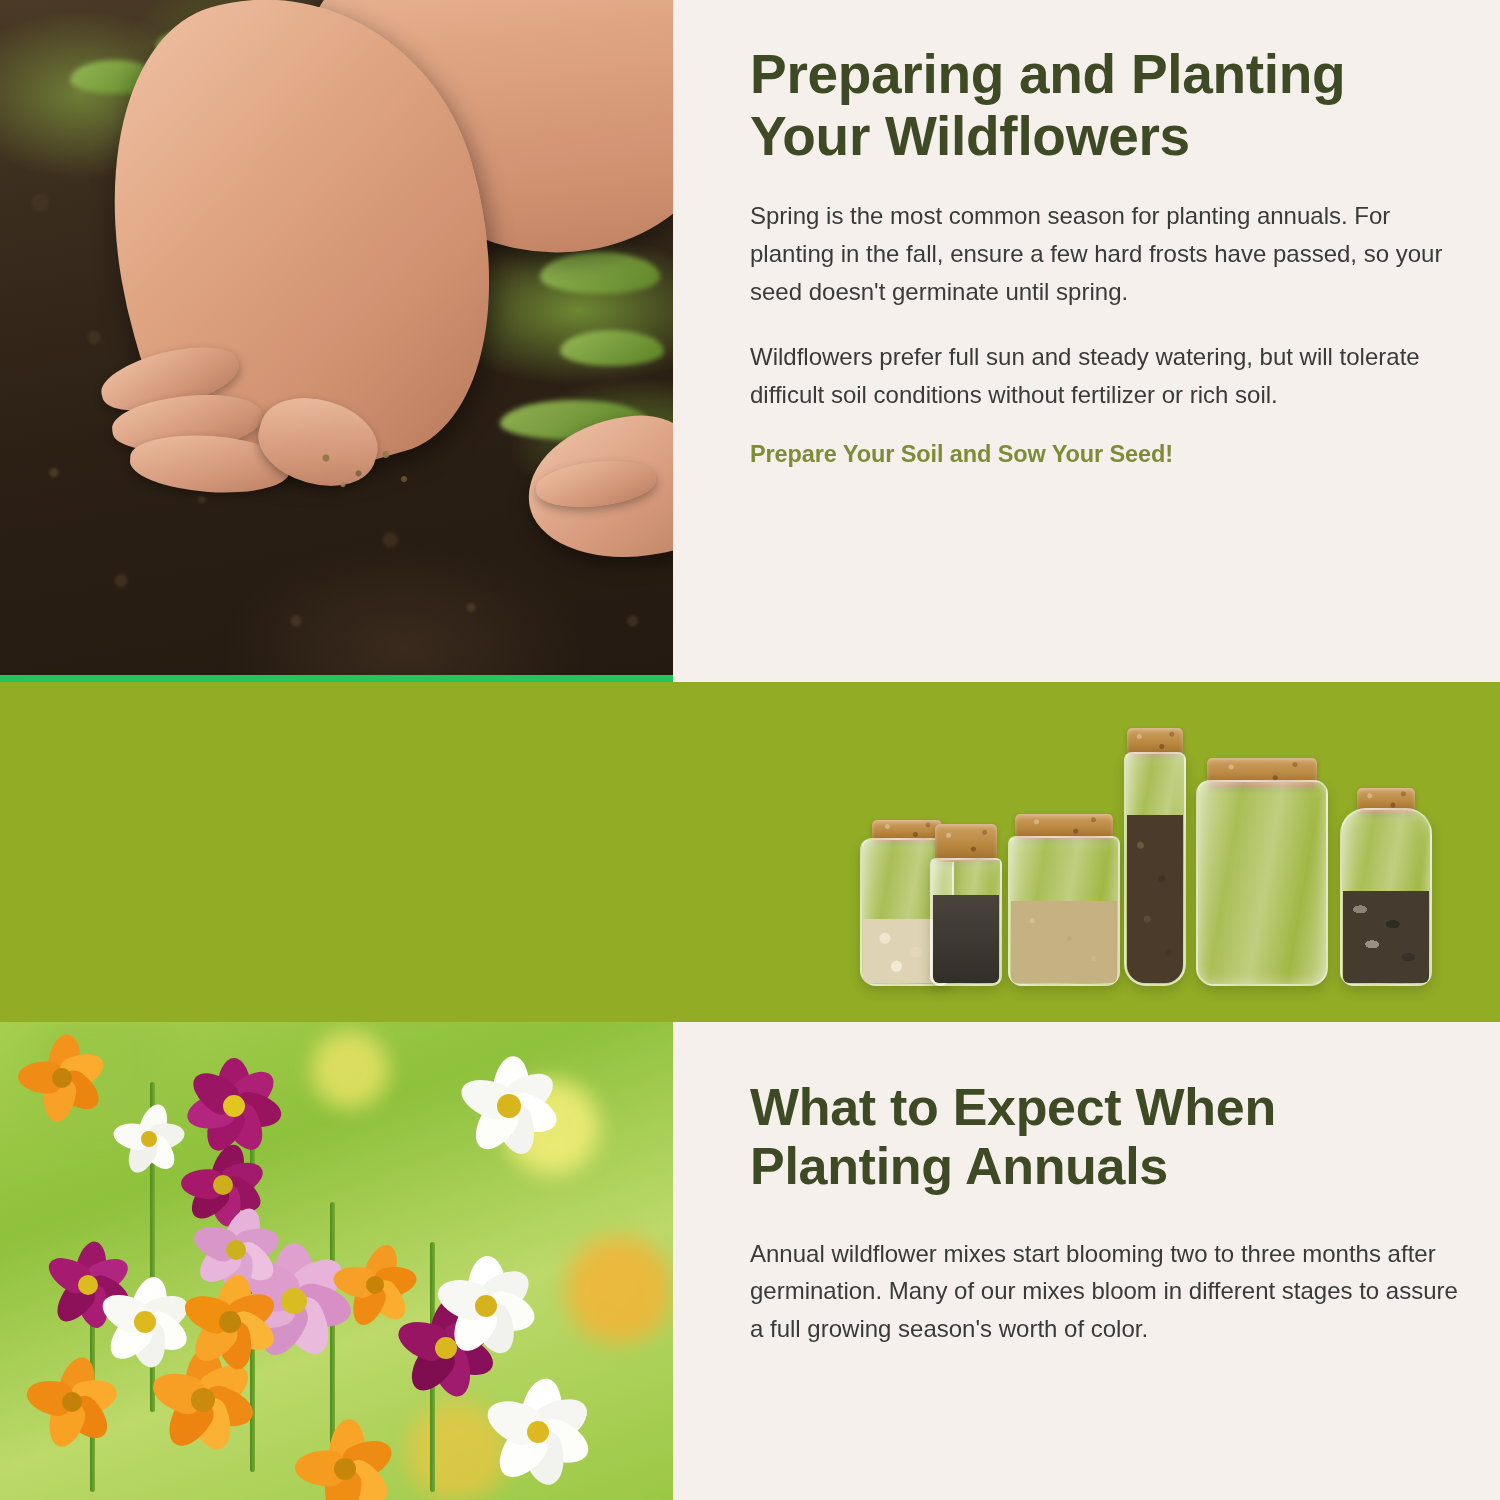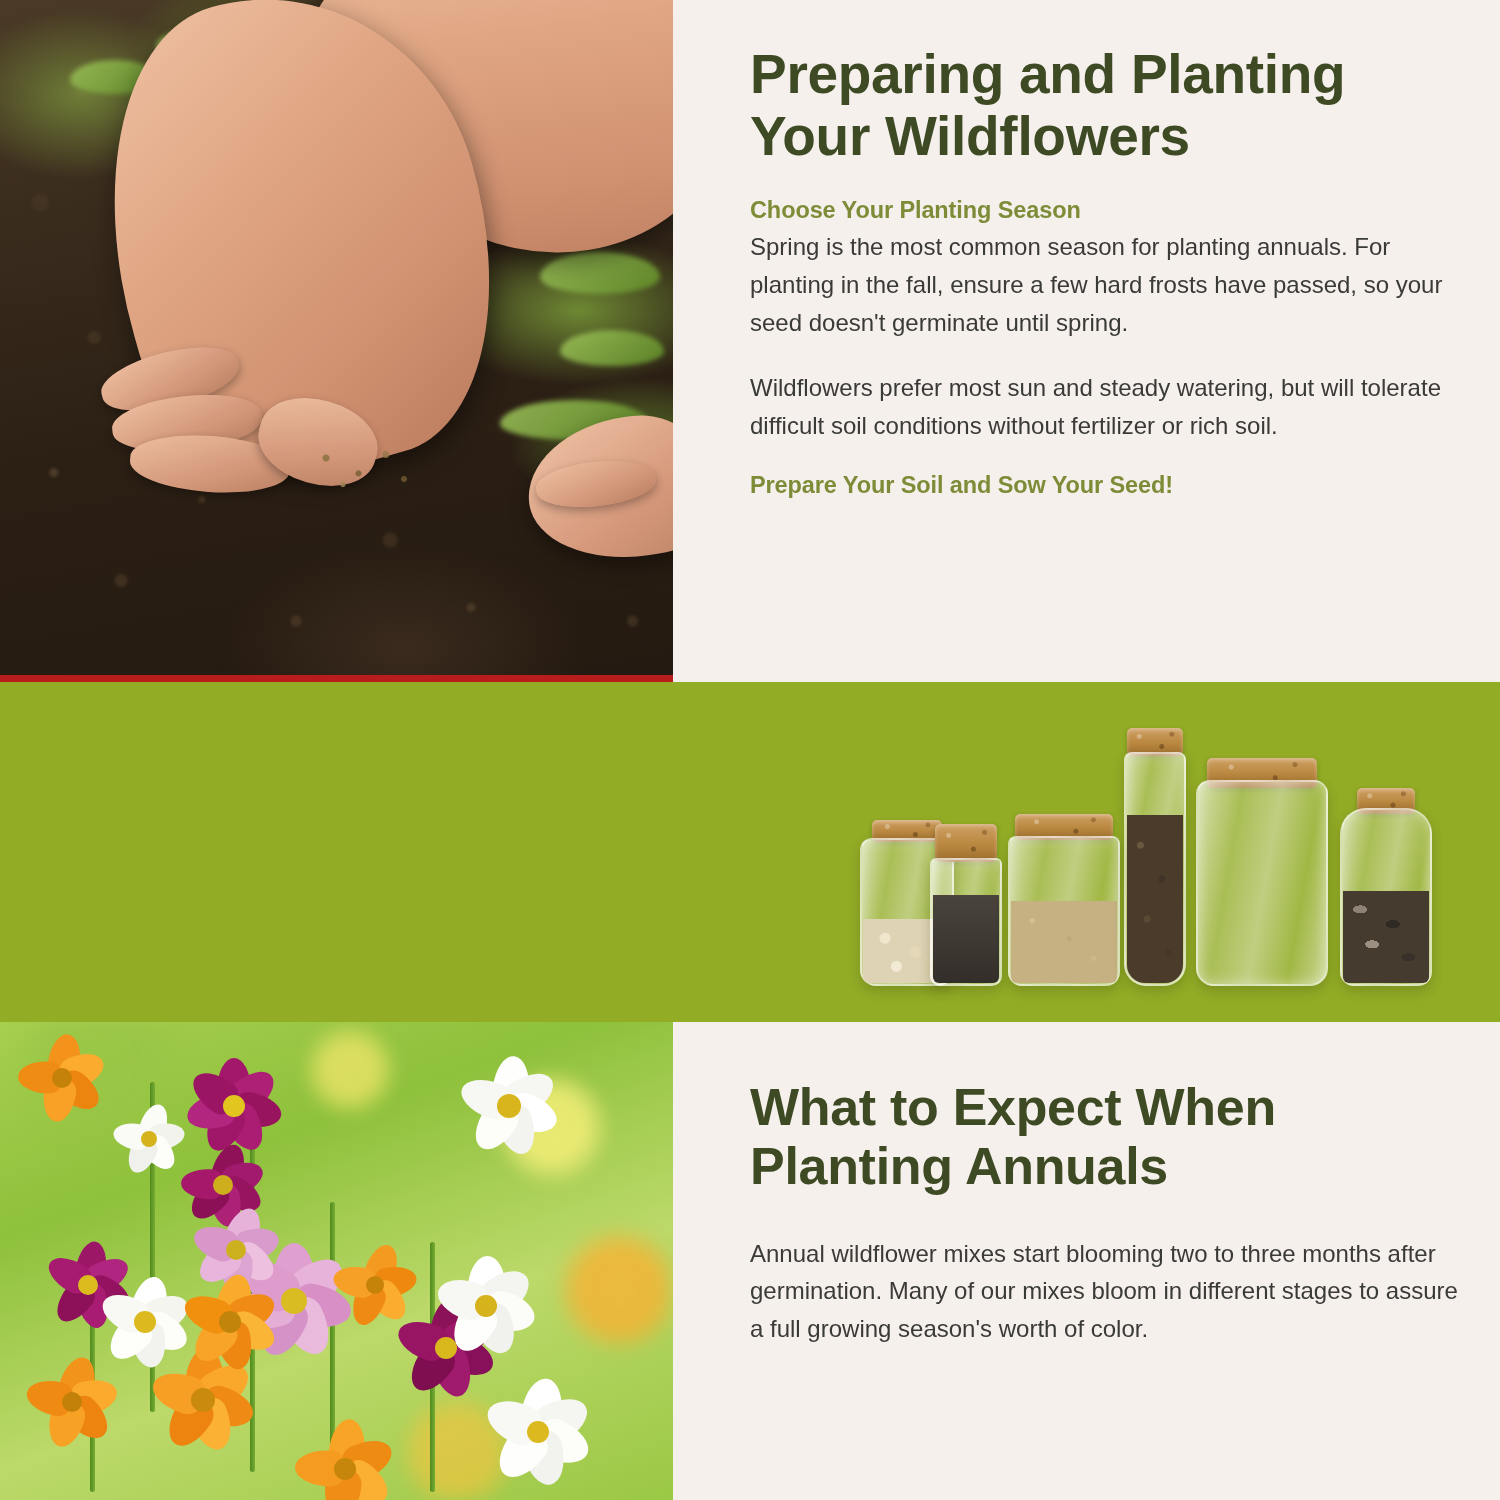--- a/index.html
+++ b/index.html
@@ -2,21 +2,21 @@
 <html><head>
 <meta charset="utf-8">
 <style>
   * { margin:0; padding:0; box-sizing:border-box; }
   html,body { width:1500px; height:1500px; }
   body {
     font-family: "Liberation Sans", sans-serif;
     background:#f5f0ec;
     overflow:hidden;
   }
-  .page { position:relative; width:1500px; height:1500px; background:#b91c1c; }
+  .page { position:relative; width:1500px; height:1500px; background:#22c55e; }
 
   
   .sec-top { position:absolute; left:0; top:0; width:1500px; height:682px; }
 
   .photo-soil {
     position:absolute; left:0; top:0; width:673px; height:675px;
     overflow:hidden;
     background:#2b2017;
   }
   .soil-bg {
@@ -203,26 +203,25 @@
       <div class="finger" style="left:258px;top:400px;width:120px;height:84px;transform:rotate(16deg);"></div>
       <div class="seed-bits"></div>
       <div class="hand2"></div>
       <div class="finger" style="left:536px;top:462px;width:120px;height:44px;transform:rotate(-6deg);"></div>
     </div>
 
     <div class="panel-top-right">
       <h1 class="title">Preparing and Planting Your Wildflowers</h1>
 
       <div class="block">
-        <div class="sub">Choose Your Planting Season</div>
         <div class="body">Spring is the most common season for planting annuals. For planting in the fall, ensure a few hard frosts have passed, so your seed doesn't germinate until spring.</div>
       </div>
 
       <div class="block">
-        <div class="body">Wildflowers prefer most sun and steady watering, but will tolerate difficult soil conditions without fertilizer or rich soil.</div>
+        <div class="body">Wildflowers prefer full sun and steady watering, but will tolerate difficult soil conditions without fertilizer or rich soil.</div>
       </div>
 
       <div class="block">
         <div class="sub">Prepare Your Soil and Sow Your Seed!</div>
       </div>
     </div>
   </div>
 
   <div class="sec-green">
 

